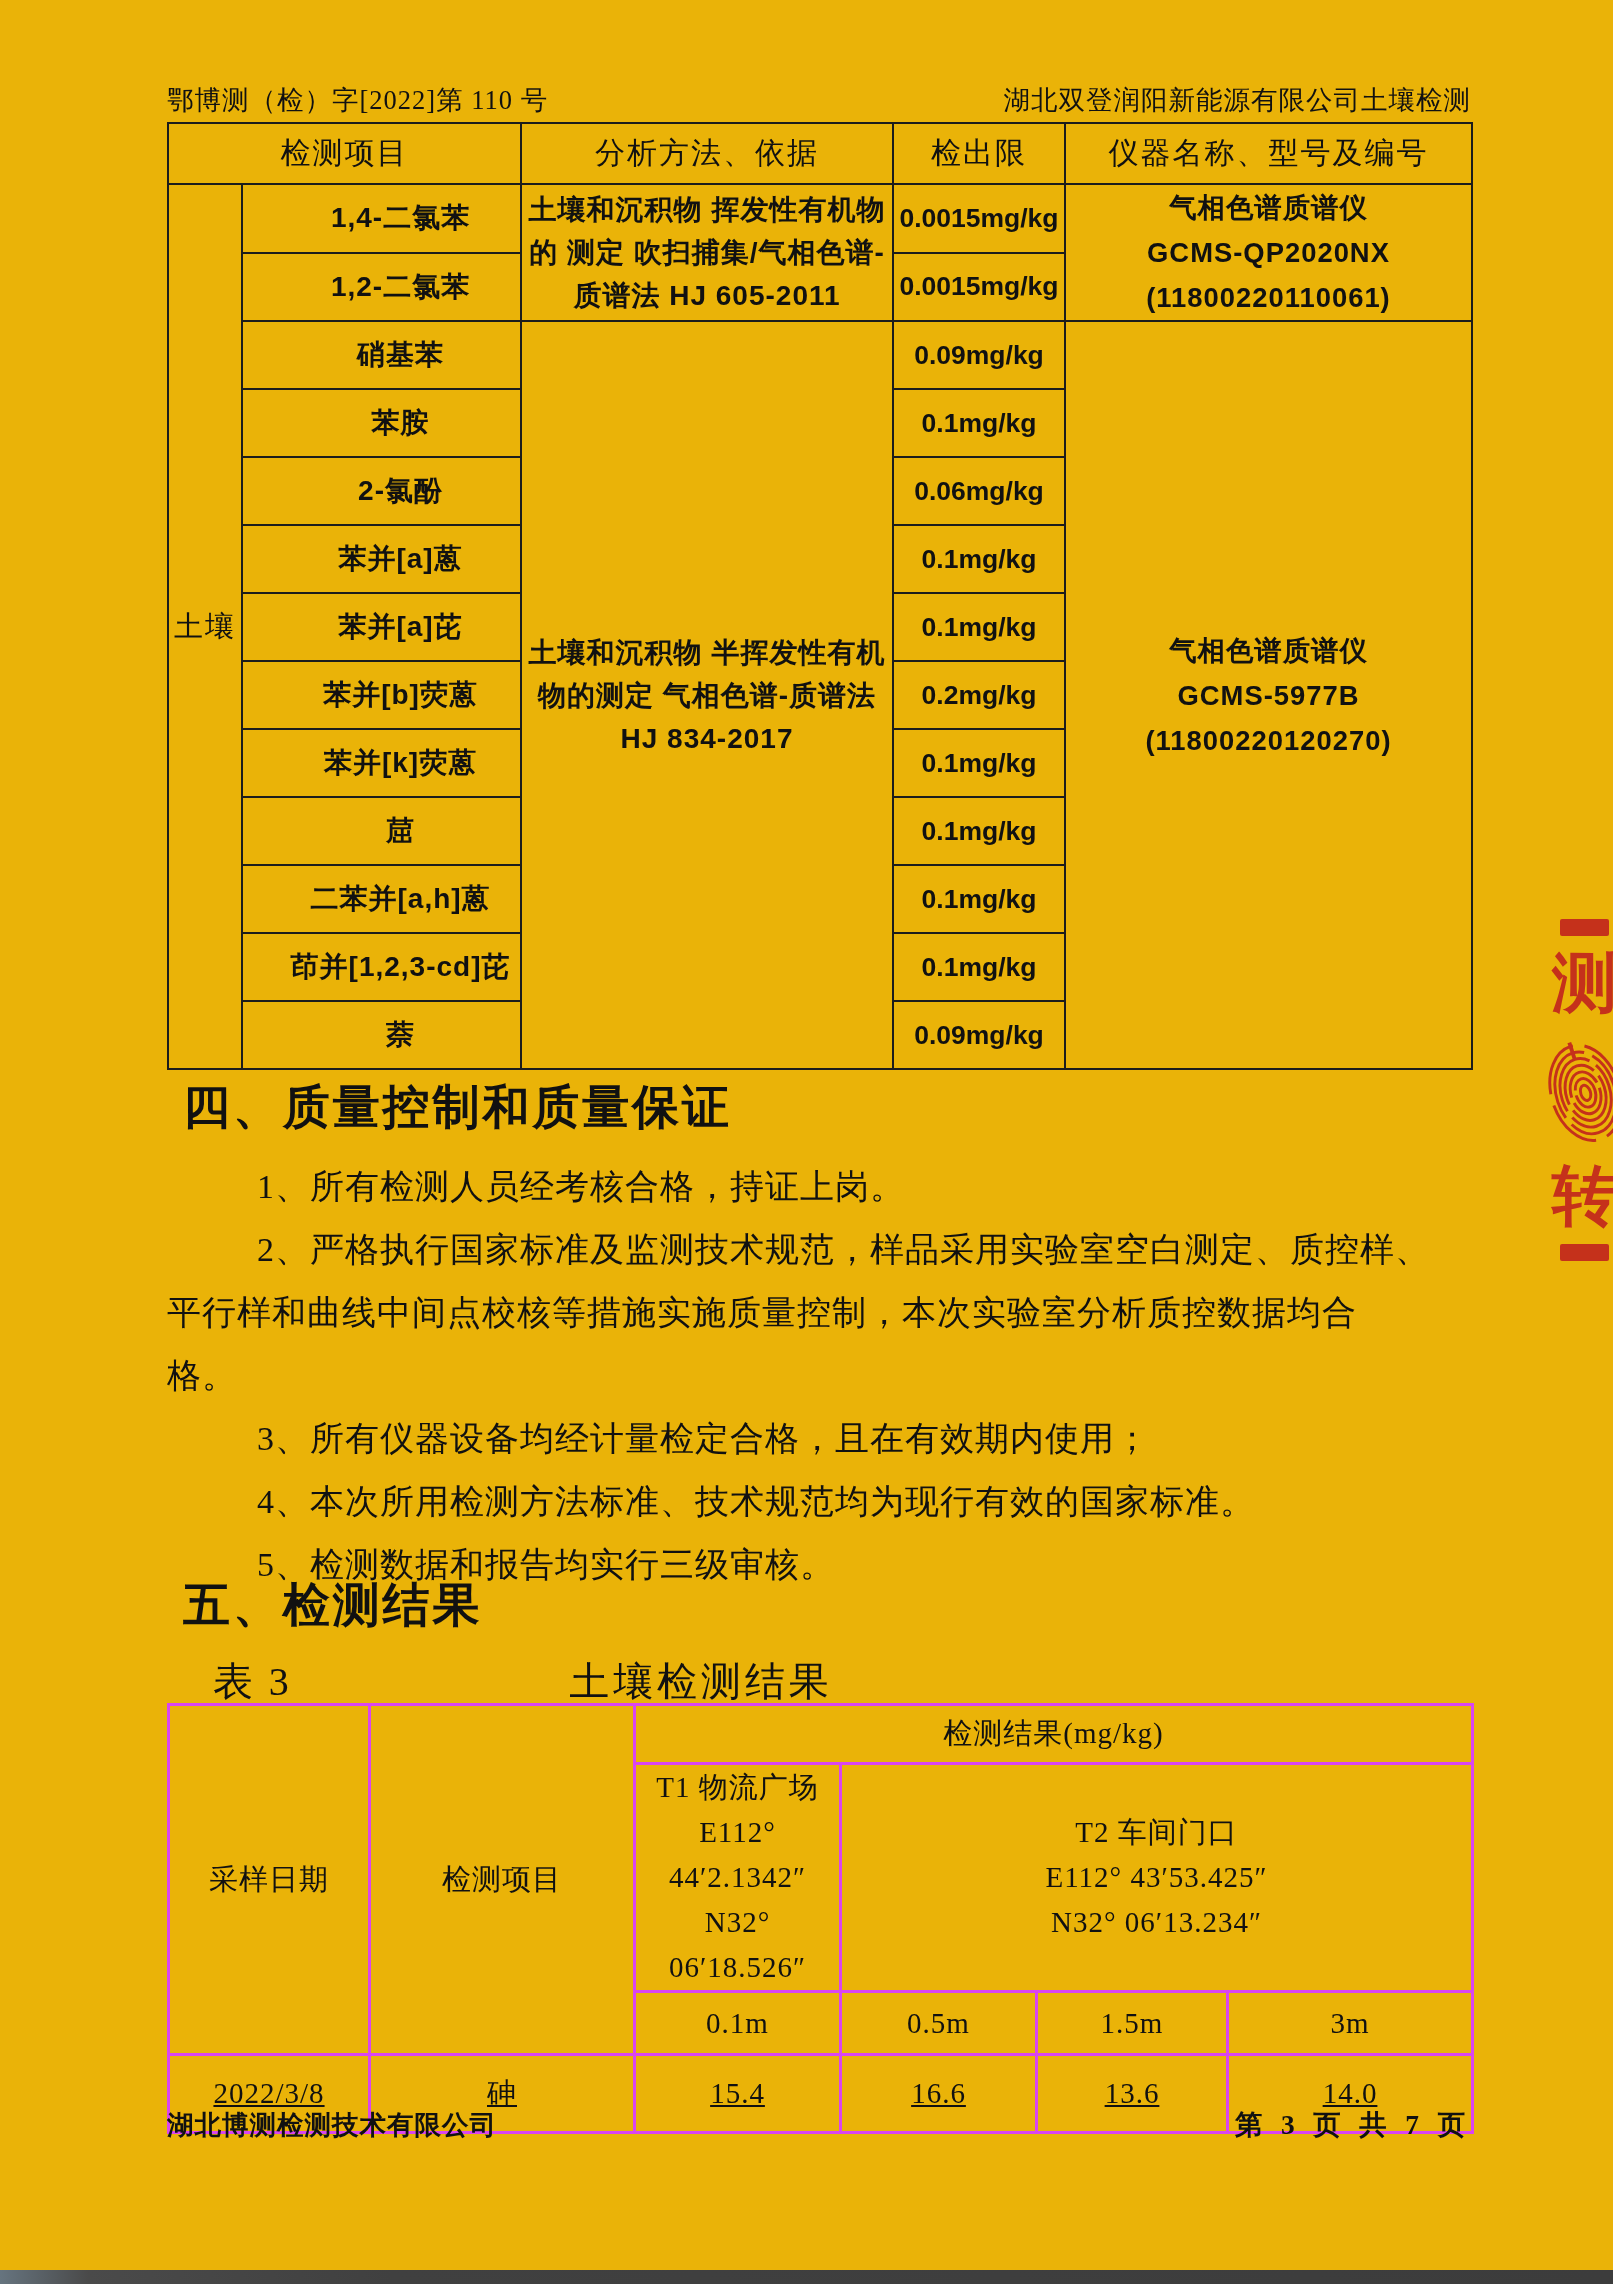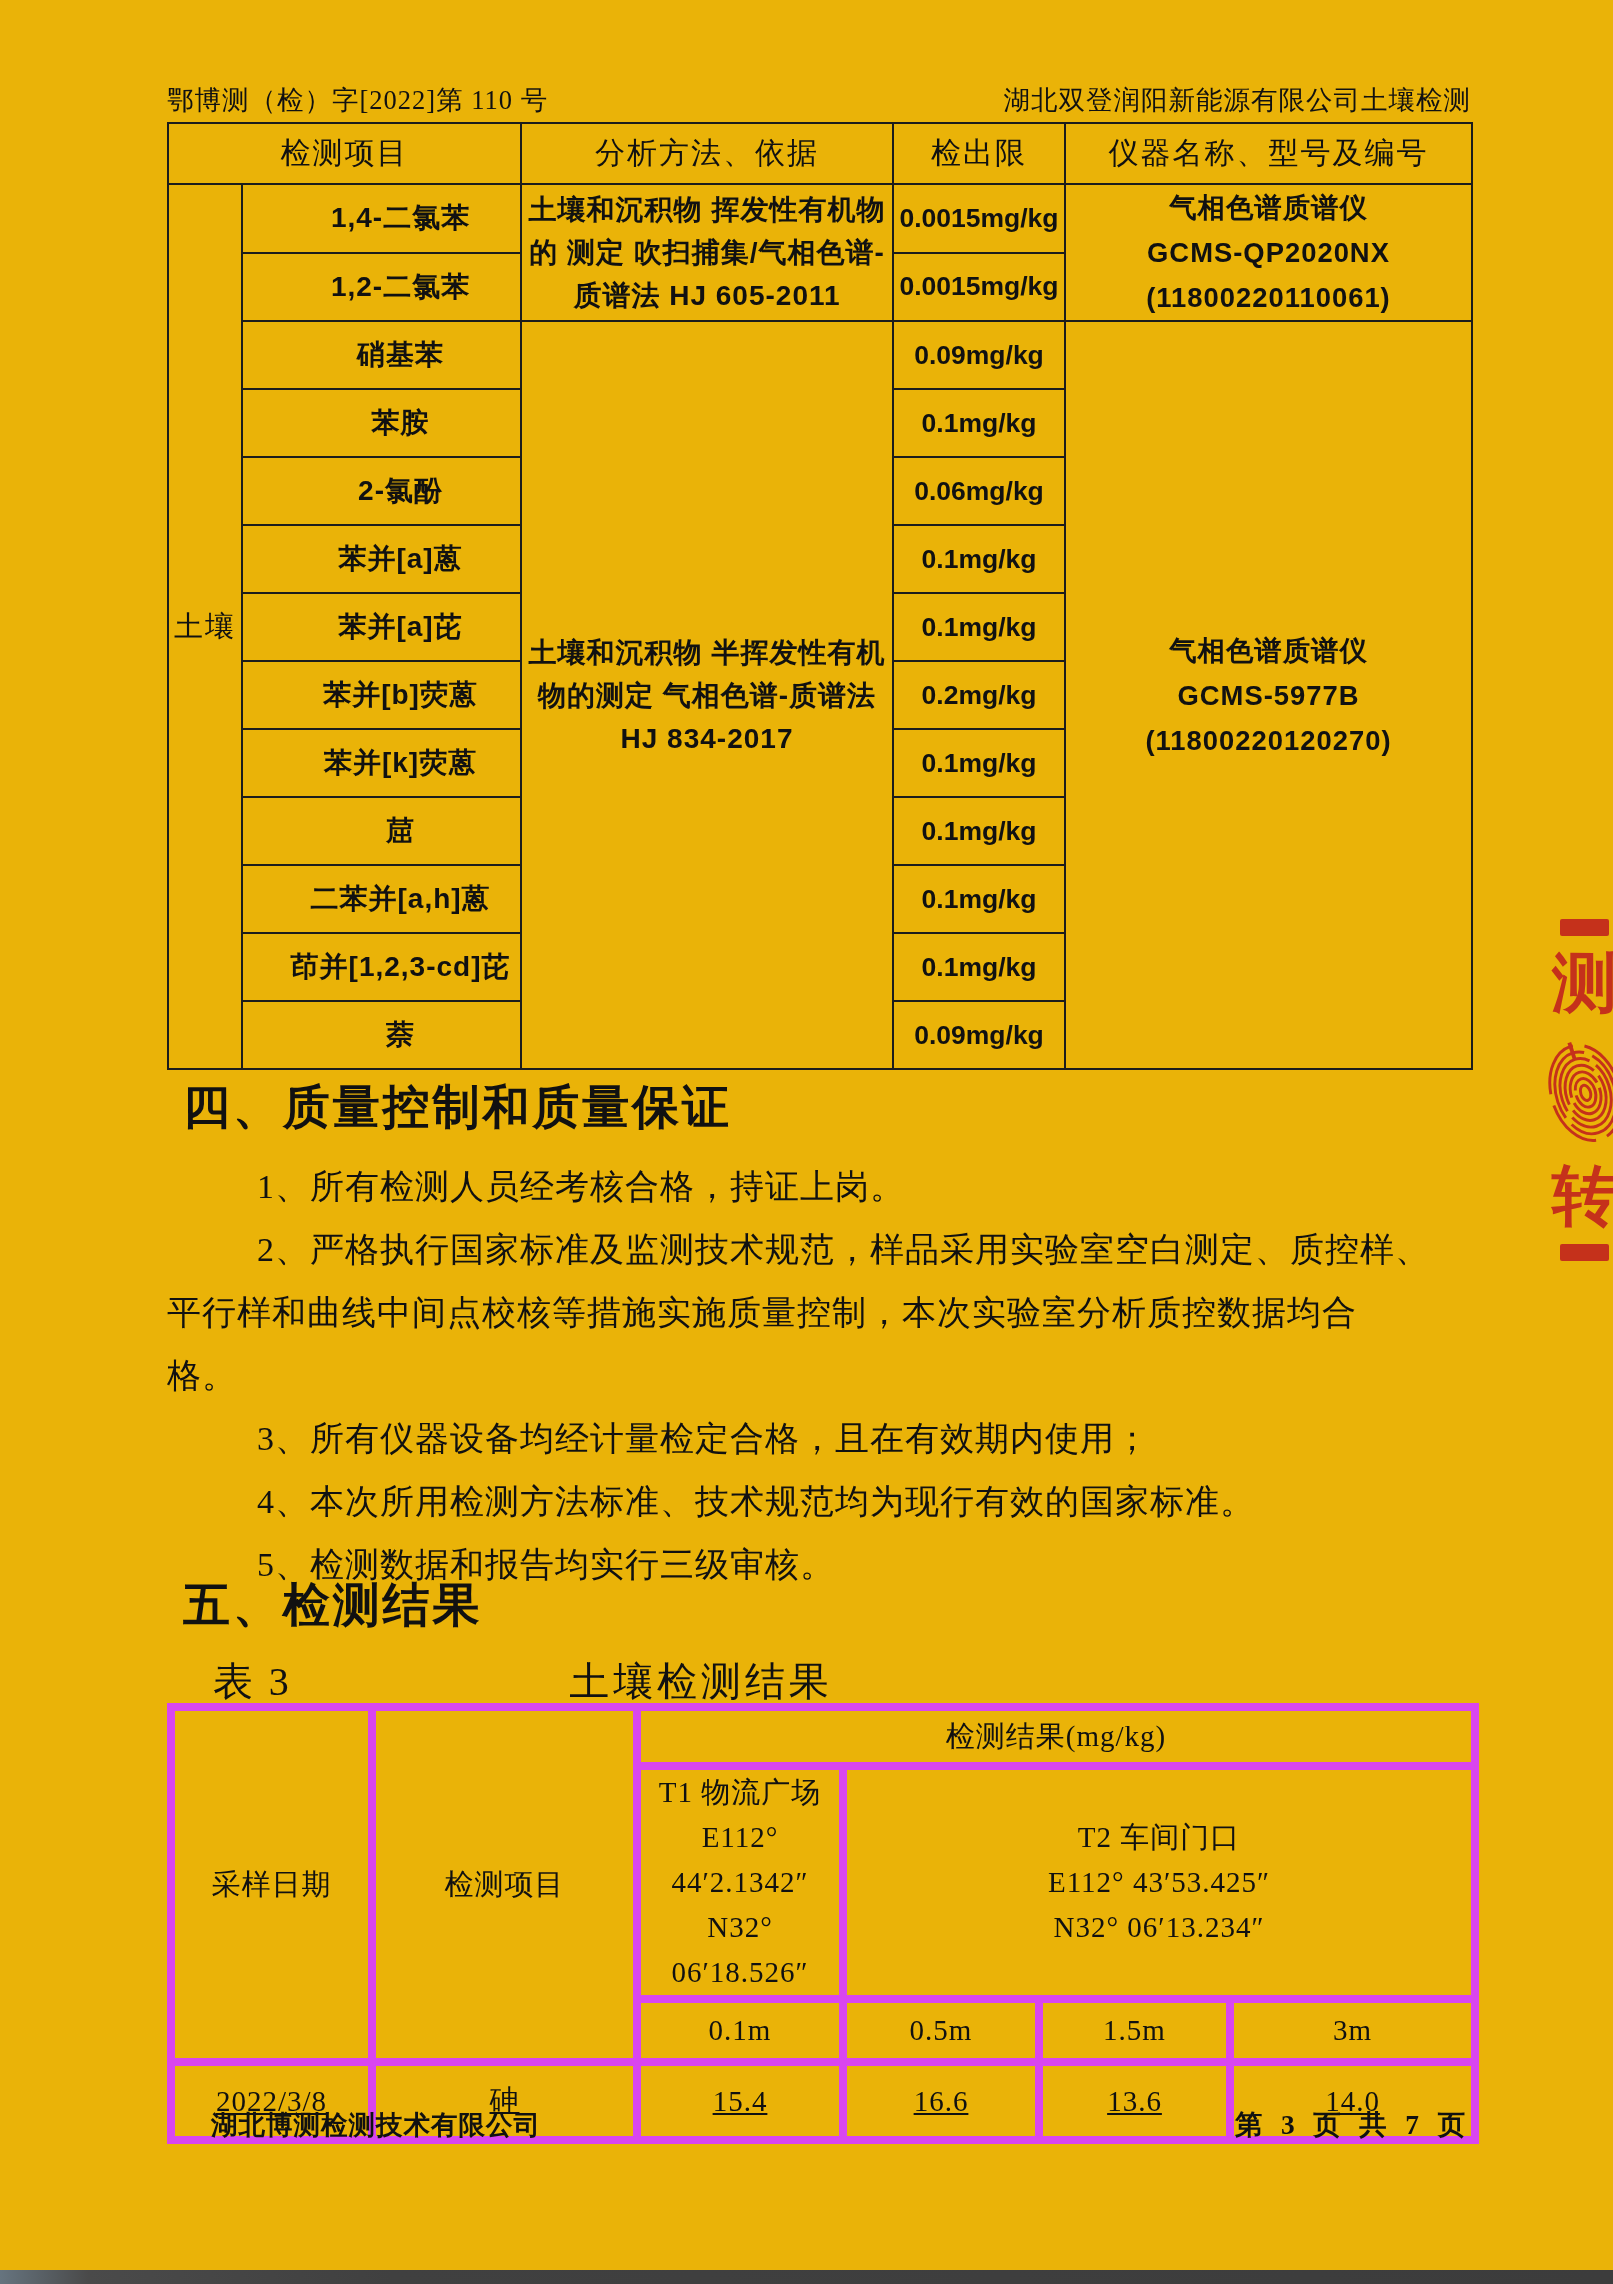--- a/index.html
+++ b/index.html
@@ -70,37 +70,37 @@
   }
   .t3-caption .lbl{position:absolute;left:2px;top:0;letter-spacing:2.9px;}
   .t3-caption .ttl{position:absolute;left:0;top:0;width:980px;text-align:center;letter-spacing:3.9px;}
   
   .t3{
     position:absolute;left:167px;top:1703px;width:1304px;
     border:2.9px solid #161616;
     font-size:29px;
   }
   .t3 td{
-    border:8px solid #d946ef;
+    border:3px solid #d946ef;
     text-align:center;vertical-align:middle;
     padding:0 3.9px;overflow:hidden;letter-spacing:1px;
   }
   .t3 .r1{height:59px;}
   .t3 .r2{height:143px;}
   .t3 .r3{height:63px;}
   .t3 .r4{height:78px;text-decoration:underline;}
   .t3 .loc div{line-height:45px;}
   
   .doc-footer{
     position:absolute;left:167px;top:2107px;width:1304px;
     display:flex;justify-content:space-between;align-items:center;
   }
   .doc-footer .co{
     font-family:"Liberation Sans","DejaVu Sans",sans-serif;
-    font-weight:bold;font-size:26.5px;letter-spacing:1px;margin-left:44px;
+    font-weight:bold;font-size:26.5px;letter-spacing:1px;
   }
   .doc-footer .pg{font-size:27.4px;letter-spacing:5.9px;font-weight:bold;}
   
   .seal{
     position:absolute;right:-25.5px;top:919px;width:108px;
     display:flex;flex-direction:column;align-items:center;gap:13.7px;
     color:#c2271d;opacity:.92;pointer-events:none;
   }
   .seal .bar{width:49px;height:16.7px;background:#c2271d;border-radius:2px;}
   .seal .ch{

